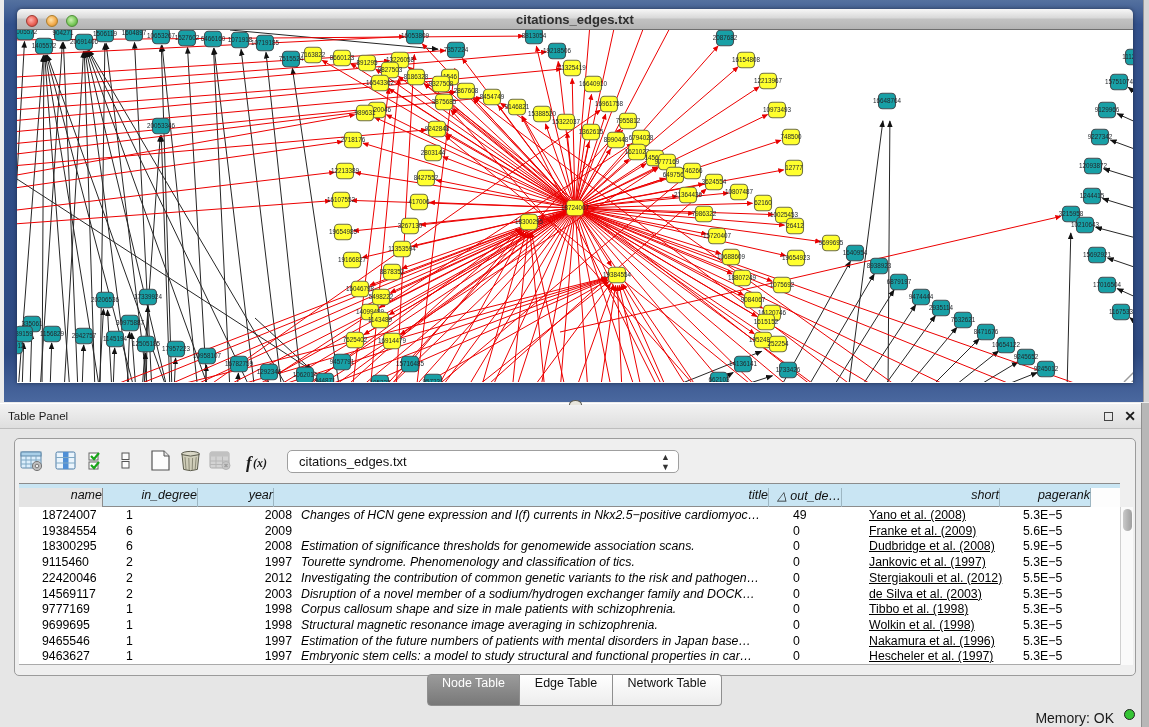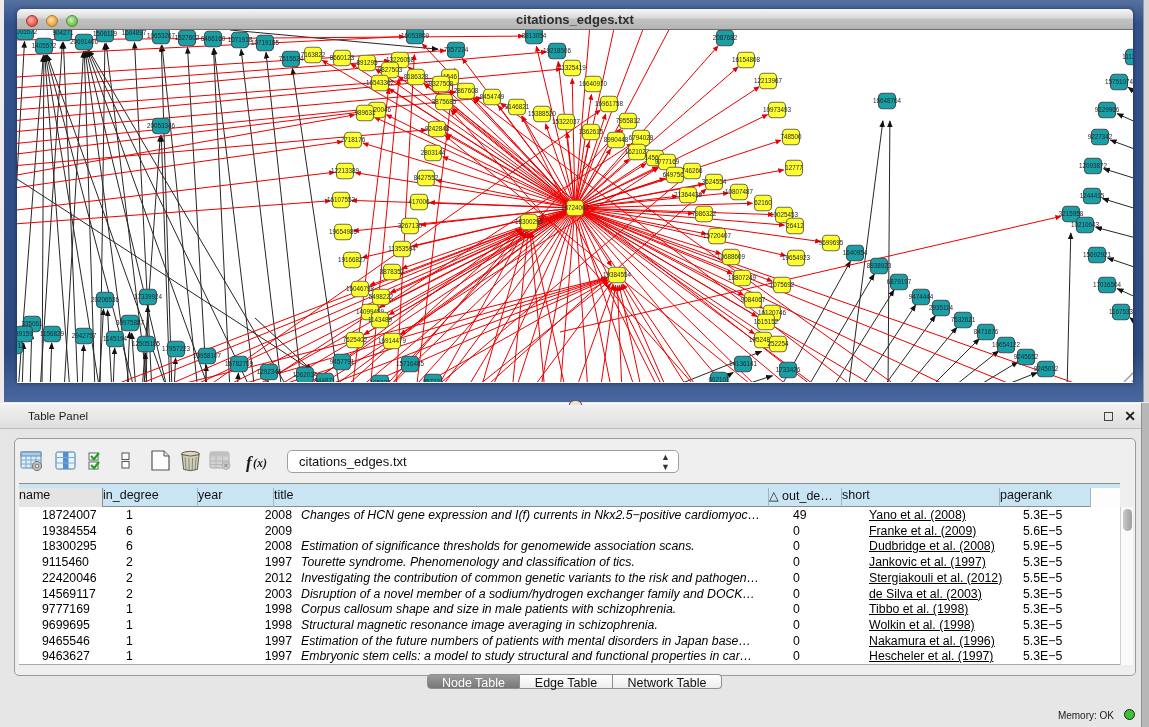--- a/index.html
+++ b/index.html
@@ -13,49 +13,49 @@
 #titlebar{position:absolute;left:0;top:0;width:1116px;height:21px;border-radius:5px 5px 0 0;
   background:linear-gradient(180deg,#f7f7f7 0%,#d8d8d8 45%,#c2c2c2 50%,#b4b4b4 100%);
   border-bottom:1px solid #6f6f6f;}
 #titlebar .t{position:absolute;left:0;right:0;top:3px;text-align:center;font-size:13px;
   font-weight:bold;color:#2e2e2e;}
 .tl{position:absolute;top:6px;width:12px;height:12px;border-radius:50%;}
 #canvas{position:absolute;left:0;top:21px;width:1116px;height:352.5px;background:#fff;overflow:hidden;}
 
 #panelhdr{position:absolute;left:0;top:403px;width:1149px;height:26px;
   background:linear-gradient(180deg,#f2f2f2,#dedede);border-top:1px solid #fff;border-bottom:1px solid #bdbdbd;}
-#panelhdr .lbl{position:absolute;left:8px;top:6px;font-size:11.5px;color:#1c1c1c;margin-left:20px;}
+#panelhdr .lbl{position:absolute;left:8px;top:6px;font-size:11.5px;color:#1c1c1c;}
 #panelhdr .x{position:absolute;right:13px;top:4px;font-size:14px;font-weight:bold;color:#1a1a1a;}
 #panelhdr .rs{position:absolute;right:36px;top:8px;width:9px;height:9px;border:1.4px solid #444;}
 #pbody{position:absolute;left:0;top:429px;width:1149px;height:298px;background:#e6e6e6;}
 #box{position:absolute;left:14px;top:438px;width:1122px;height:238px;background:#efefef;
   border:1px solid #9b9b9b;border-radius:5px;}
 #dd{position:absolute;left:287px;top:450px;width:392px;height:23px;background:#fff;
   border:1px solid #9f9f9f;border-radius:5px;font-size:13px;color:#111;line-height:21px;padding-left:11px;}
 #dd .ar{position:absolute;right:8px;top:1px;font-size:9px;color:#333;line-height:10px;}
 
 #thead{position:absolute;left:19px;top:483px;width:1101px;height:24px;background:#c9e5f3;
   border-top:1px solid #8c8c8c;border-bottom:1px solid #8c8c8c;font-size:12.5px;color:#111;}
-#thead span{position:absolute;top:4px;text-align:left;border-right:1px solid #9db6c2;height:24px;}
+#thead span{position:absolute;top:4px;text-align:right;border-right:1px solid #9db6c2;height:24px;font-style:italic;}
 #tbl{position:absolute;left:19px;top:507px;width:1101px;height:158px;background:#fff;overflow:hidden;
   border-bottom:1px solid #aaa;}
 .trow{position:absolute;left:0;width:1101px;height:15.7px;font-size:12.3px;color:#000;white-space:nowrap;}
 .trow span{position:absolute;top:0;overflow:hidden;}
 .c0{left:23px;width:80px;}.c1{left:107px;width:90px;}.c2{left:203px;width:70px;text-align:right;}
 .c3{left:282px;width:490px;font-style:italic;}.c4{left:774px;width:66px;}.c5{left:850px;width:148px;text-decoration:underline;}
 .c6{left:1004px;width:86px;}
 #vscroll{position:absolute;left:1120px;top:507px;width:13px;height:158px;background:#fafafa;border-left:1px solid #d0d0d0;}
 #vthumb{position:absolute;left:1.5px;top:2px;width:9px;height:22px;background:linear-gradient(90deg,#c9c9c9,#9f9f9f);border-radius:5px;}
 
 #tabs{position:absolute;left:427px;top:674px;width:295px;height:18px;font-size:12.5px;}
-.tab{position:absolute;top:0;height:15px;line-height:17px;text-align:center;border:1px solid #8f8f8f;color:#111;background:linear-gradient(180deg,#fff,#ededed);}
+.tab{position:absolute;top:0;height:32px;line-height:17px;text-align:center;border:1px solid #8f8f8f;color:#111;background:linear-gradient(180deg,#fff,#ededed);}
 #tab1{left:0;width:93px;border-radius:4px 0 0 4px;background:linear-gradient(180deg,#9b9b9b,#787878);color:#fff;}
 #tab2{left:93px;width:93px;border-left:none;}
 #tab3{left:186px;width:109px;border-left:none;border-radius:0 4px 4px 0;}
-#mem{position:absolute;right:35px;top:710px;font-size:10px;color:#1a1a1a;}
+#mem{position:absolute;right:35px;top:710px;font-size:14px;color:#1a1a1a;}
 #memdot{position:absolute;right:14px;top:709px;width:11px;height:11px;border-radius:50%;background:#35c435;border:1.6px solid #222;}
 .notch{position:absolute;left:569px;top:400px;width:13px;height:5px;border:1.6px solid #5a5a52;border-bottom:none;border-radius:7px 7px 0 0/5px 5px 0 0;background:#e8e6dd;}
 </style></head><body>
 <div id="app">
  <div id="frame"></div>
  <div id="grip-r"></div>
  <div id="macwin">
   <div id="canvas">
         <svg id="net" width="1116" height="352" viewBox="17 30 1116 352" style="position:absolute;left:0;top:0;background:#fff;">
           <defs>

